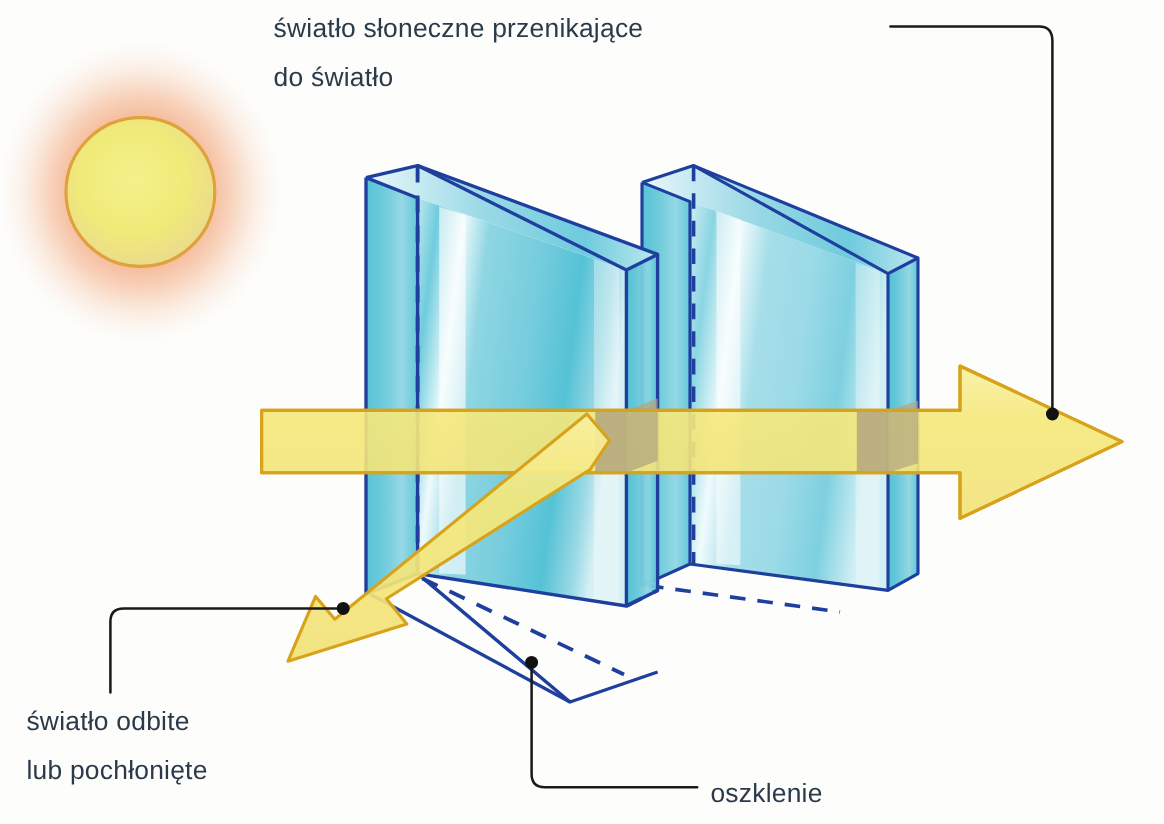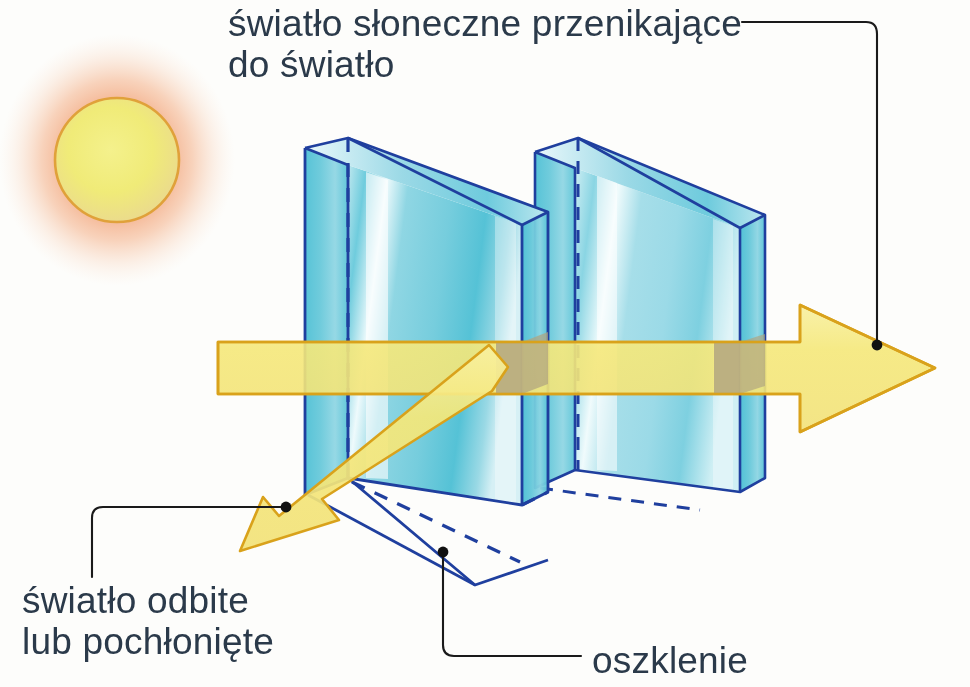--- a/index.html
+++ b/index.html
@@ -22,21 +22,21 @@
     position: absolute;
     left: 0;
     top: 0;
     width: 970px;
     height: 687px;
   }
   .label {
     position: absolute;
     color: #2b3a4a;
     font-family: "Liberation Sans", sans-serif;
-    font-size: 37px;
+    font-size: 22px;
     line-height: 41px;
     font-weight: 400;
     letter-spacing: 0.2px;
     white-space: pre;
     -webkit-font-smoothing: antialiased;
   }
   #label-top    { left: 228px; top: 3px; }
   #label-bottom { left: 22px;  top: 580px; }
   #label-glaze  { left: 592px; top: 640px; }
 </style>

